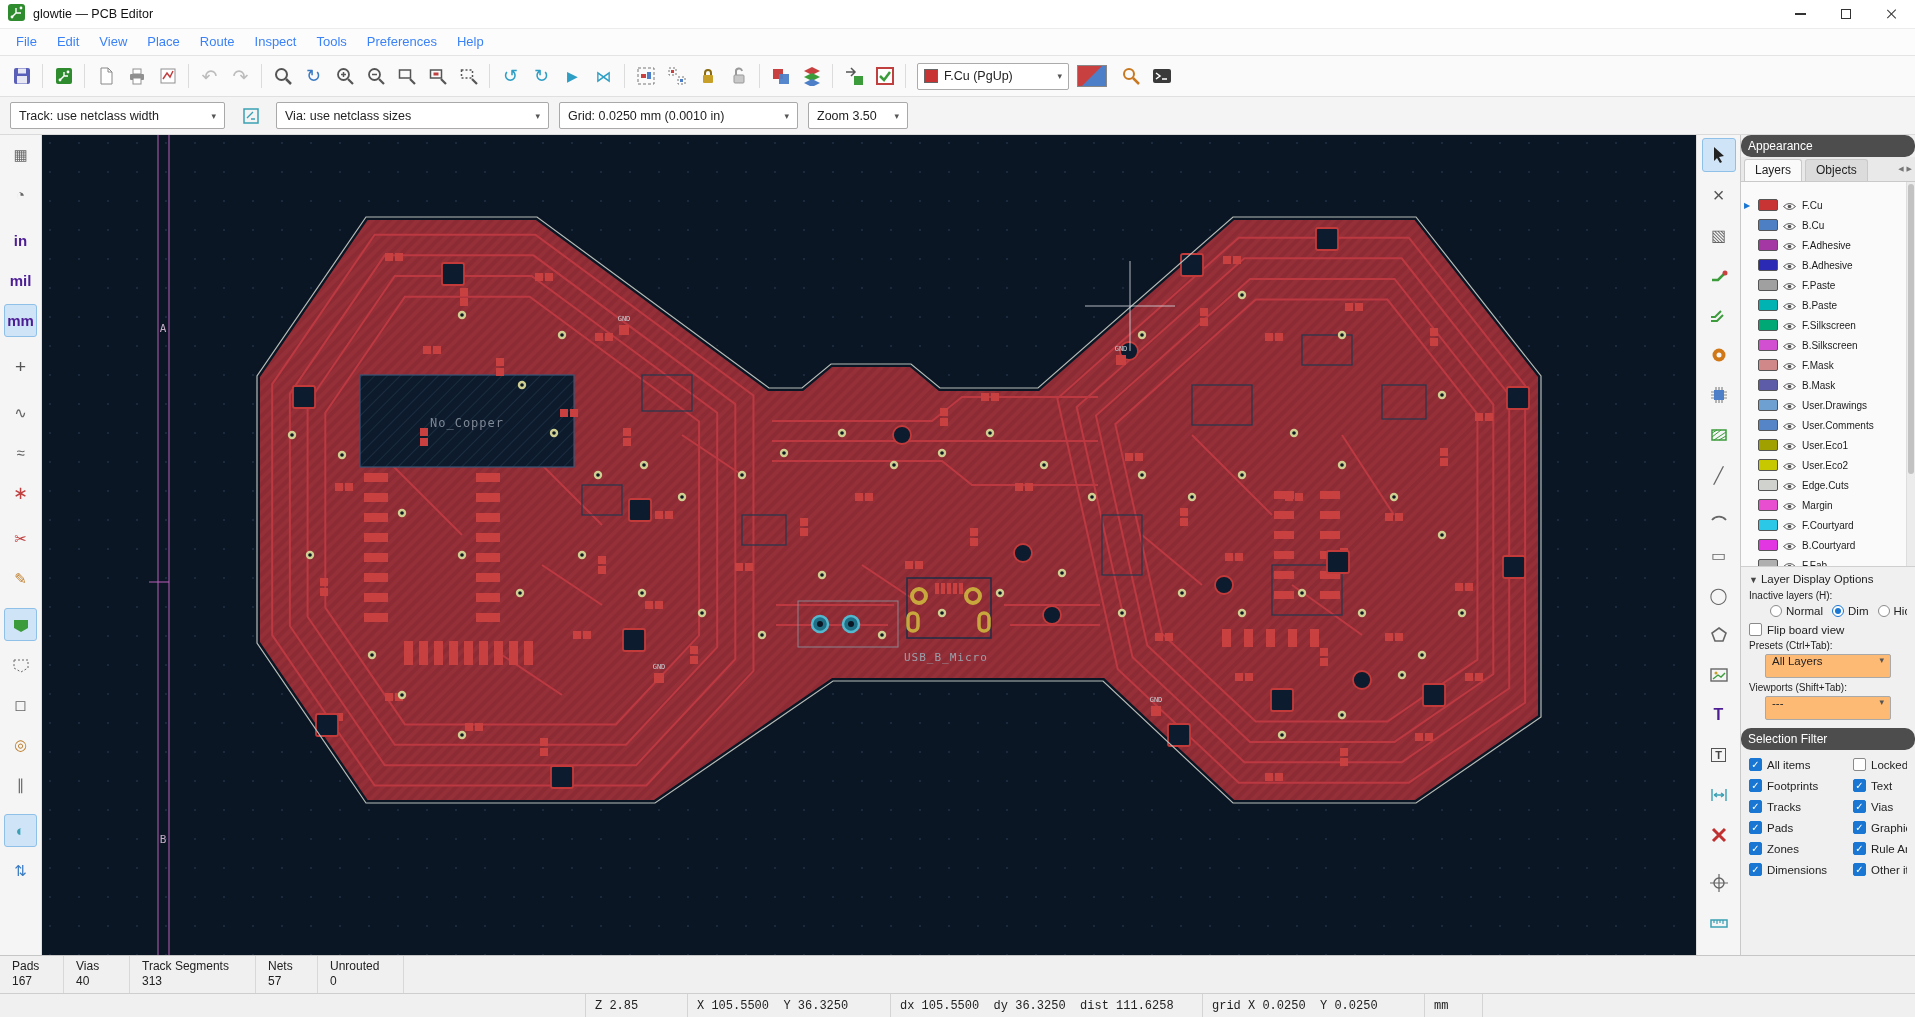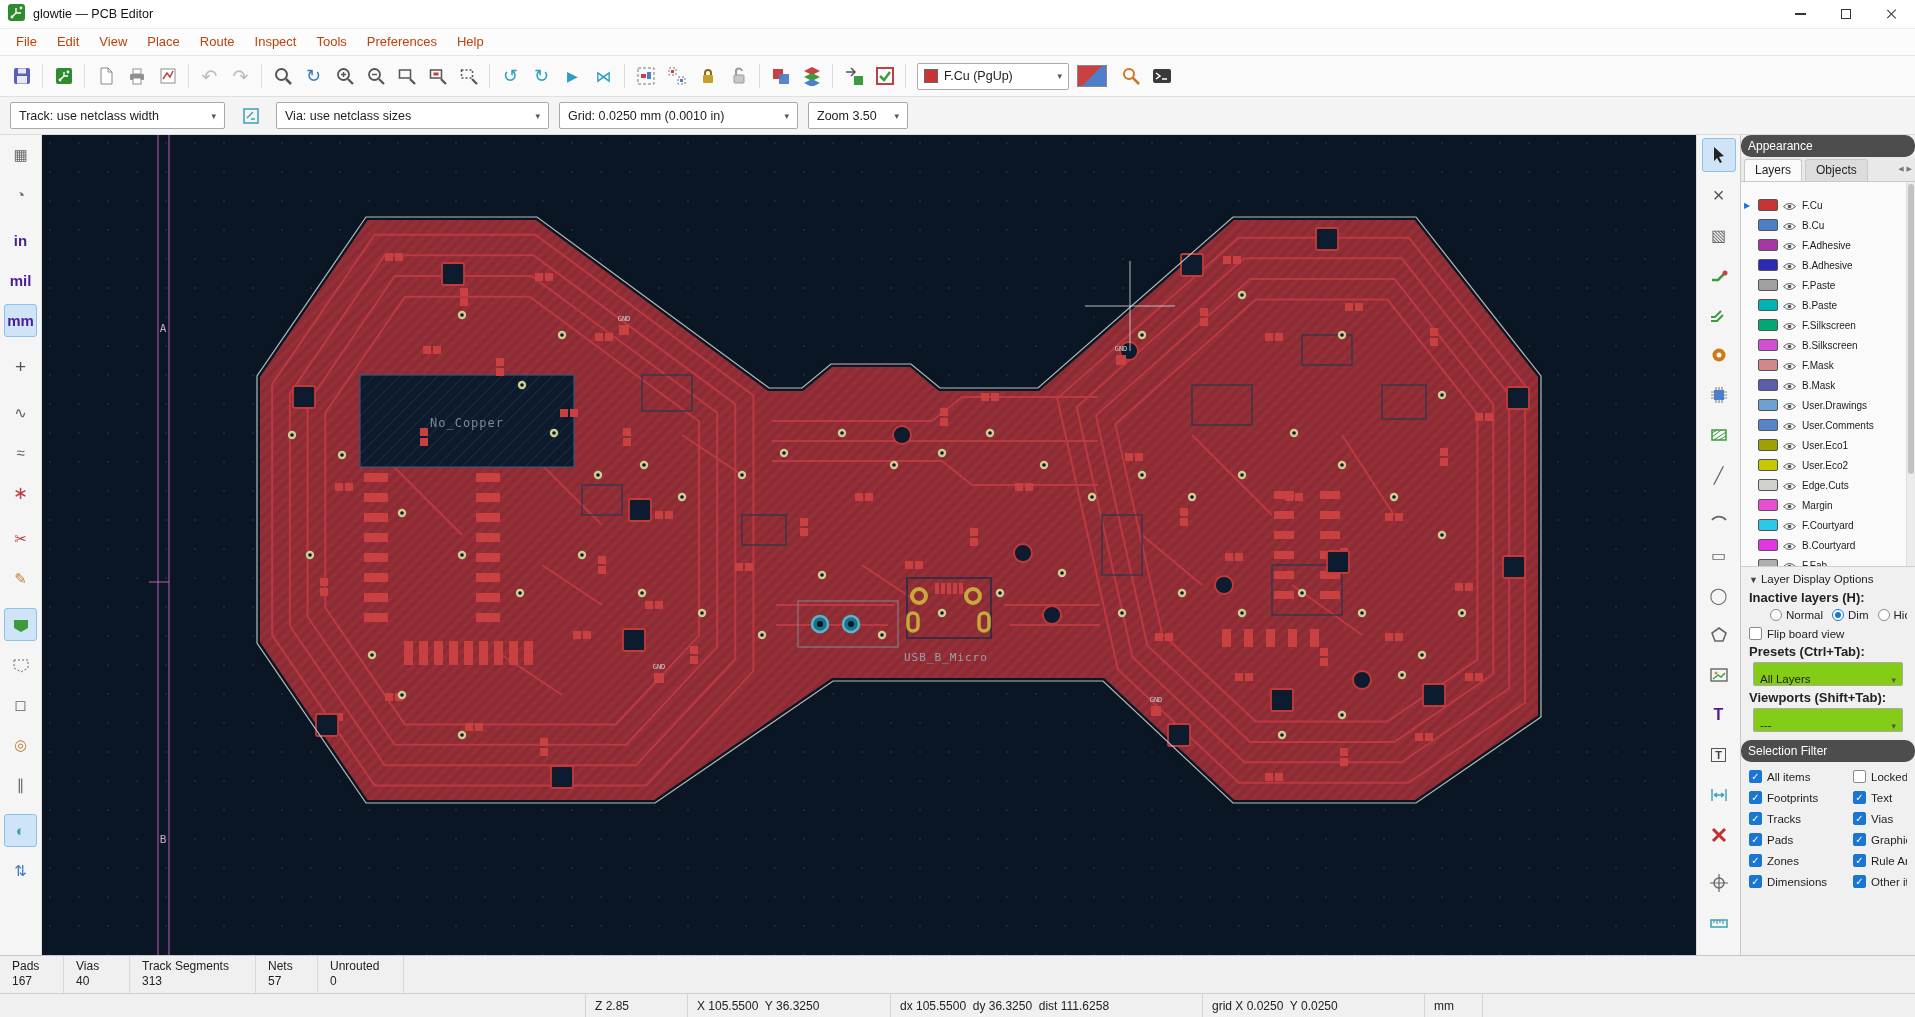--- a/index.html
+++ b/index.html
@@ -12,21 +12,21 @@
   .win-controls{margin-left:auto;display:flex;height:100%;}
   .win-btn{width:46px;display:flex;align-items:center;justify-content:center;}
   .ic-min{width:11px;height:1.2px;background:#333;}
   .ic-max{width:10px;height:10px;border:1.2px solid #333;}
   .ic-close{position:relative;width:12px;height:12px;}
   .ic-close::before,.ic-close::after{content:"";position:absolute;left:5.4px;top:0;width:1.3px;height:12px;background:#333;}
   .ic-close::before{transform:rotate(45deg);} .ic-close::after{transform:rotate(-45deg);}
 
   
   .menubar{height:27px;background:#fcfcfc;border-bottom:1px solid #e4e4e4;display:flex;align-items:center;padding-left:6px;}
-  .menu-item{padding:0 10px;line-height:26px;font-size:13px;color:#c2410c;}
+  .menu-item{padding:0 10px;line-height:26px;font-size:13px;color:#3b82f6;}
 
   
   .toolbar1{height:41px;background:#fafafa;border-bottom:1px solid #e0e0e0;display:flex;align-items:center;padding:0 6px;}
   .tbtn{width:31px;height:31px;border-radius:3px;display:flex;align-items:center;justify-content:center;font-size:17px;color:#444;flex:0 0 auto;}
   .tbtn svg{display:block;}
   .tsep{width:1px;height:24px;background:#dcdcdc;margin:0 5px;flex:0 0 auto;}
   .layer-combo{height:27px;width:152px;background:#fff;border:1px solid #ababab;border-radius:2px;display:flex;align-items:center;gap:6px;padding:0 6px;font-size:12.5px;margin-left:6px;flex:0 0 auto;}
   .layer-combo .sw{width:14px;height:14px;background:#C83434;border:1px solid #666;}
   .combo-arrow{margin-left:auto;font-size:9px;color:#555;}
   .pair-swatch{width:30px;height:22px;margin:0 8px;border:1px solid #888;background:linear-gradient(135deg,#C84040 48%,#4D7FC8 52%);flex:0 0 auto;}
@@ -61,41 +61,41 @@
   .lrow{height:20px;display:flex;align-items:center;padding-left:3px;gap:5px;overflow:hidden;}
   .lrow .ind{width:9px;font-size:8px;color:#1976d2;flex:0 0 auto;}
   .lrow .sw{width:20px;height:12px;border:1px solid #555;border-radius:2px;flex:0 0 auto;}
   .lrow .eye{width:14px;height:10px;flex:0 0 auto;}
   .lrow .name{font-size:10px;color:#1a1a1a;white-space:nowrap;}
   .scroll{position:absolute;right:0;top:0;width:9px;height:100%;background:#ececec;border-left:1px solid #ddd;}
   .thumb{position:absolute;top:2px;left:1px;width:6px;height:290px;background:#c2c2c2;border-radius:3px;}
   .dopts{border-top:1px solid #cfcfcf;padding:6px 8px 4px;flex:0 0 auto;}
   .sechead{font-size:11.5px;color:#222;margin-bottom:5px;white-space:nowrap;}
   .sechead .tri{font-size:9px;color:#444;margin-right:3px;}
-  .lbl{font-size:13px;color:#222;margin:4px 0 3px;white-space:nowrap;overflow:hidden;font-weight:bold;}
+  .lbl{font-size:10px;color:#222;margin:4px 0 3px;white-space:nowrap;overflow:hidden;}
   .radios{display:flex;align-items:center;gap:9px;margin:4px 0 6px;white-space:nowrap;overflow:hidden;padding-left:21px;}
   .radio-wrap{display:flex;align-items:center;gap:4px;flex:0 0 auto;}
   .radio{width:12px;height:12px;border-radius:50%;border:1px solid #8a8a8a;background:#fff;position:relative;flex:0 0 auto;}
   .radio.sel{border-color:#1976d2;}
   .radio.sel::after{content:"";position:absolute;inset:2px;border-radius:50%;background:#1976d2;}
   .rlabel{font-size:11.5px;}
   .cbrow{display:flex;align-items:center;gap:5px;margin:4px 0;overflow:hidden;white-space:nowrap;}
   .cb{width:13px;height:13px;border:1px solid #8a8a8a;background:#fff;flex:0 0 auto;display:flex;align-items:center;justify-content:center;border-radius:2px;}
   .cb.checked{background:#1976d2;border-color:#1976d2;color:#fff;font-size:10px;line-height:1;}
   .cblabel{font-size:11.5px;}
-  .pcombo{height:24px;background:#84cc16;border:1px solid #a9a9a9;border-radius:2px;display:flex;align-items:flex-end;padding:0 6px;font-size:11.5px;margin:2px 4px 4px;}
+  .pcombo{height:24px;background:#fdba74;border:1px solid #a9a9a9;border-radius:2px;display:flex;align-items:flex-start;padding:0 6px;font-size:11.5px;margin:2px 16px 4px;}
   .sfbody{padding:4px 8px;flex:0 0 auto;}
   .sfgrid{display:grid;grid-template-columns:104px 1fr;}
 
   
   .statusA{height:38px;background:#f0f0f0;border-top:1px solid #c6c6c6;display:flex;}
   .scol{padding:3px 12px 0;border-right:1px solid #d8d8d8;}
   .scol .sl,.scol .sv{font-size:12px;color:#222;line-height:15px;}
   .statusB{height:24px;background:#f0f0f0;border-top:1px solid #cecece;display:flex;align-items:stretch;font-size:12px;color:#222;}
-  .sb-field{display:flex;align-items:center;padding-left:9px;border-left:1px solid #d4d4d4;white-space:pre;overflow:hidden;flex:0 0 auto;}
+  .sb-field{display:flex;align-items:center;padding-left:9px;border-left:1px solid #d4d4d4;white-space:pre;overflow:hidden;flex:0 0 auto;font-family:Liberation Mono, monospace;}
   .sb-blank{border-left:none;width:585px;}
 </style>
 </head>
 <body>
 
 <div class="titlebar">
   <span><svg width="17" height="17">
         <rect width="17" height="17" rx="3" fill="#2E8B2E"></rect>
         <path d="M4 13 L8 9 H13 M8 9 V4" stroke="#fff" stroke-width="1.4" fill="none"></path>
         <circle cx="4" cy="13" r="1.4" fill="#fff"></circle>

